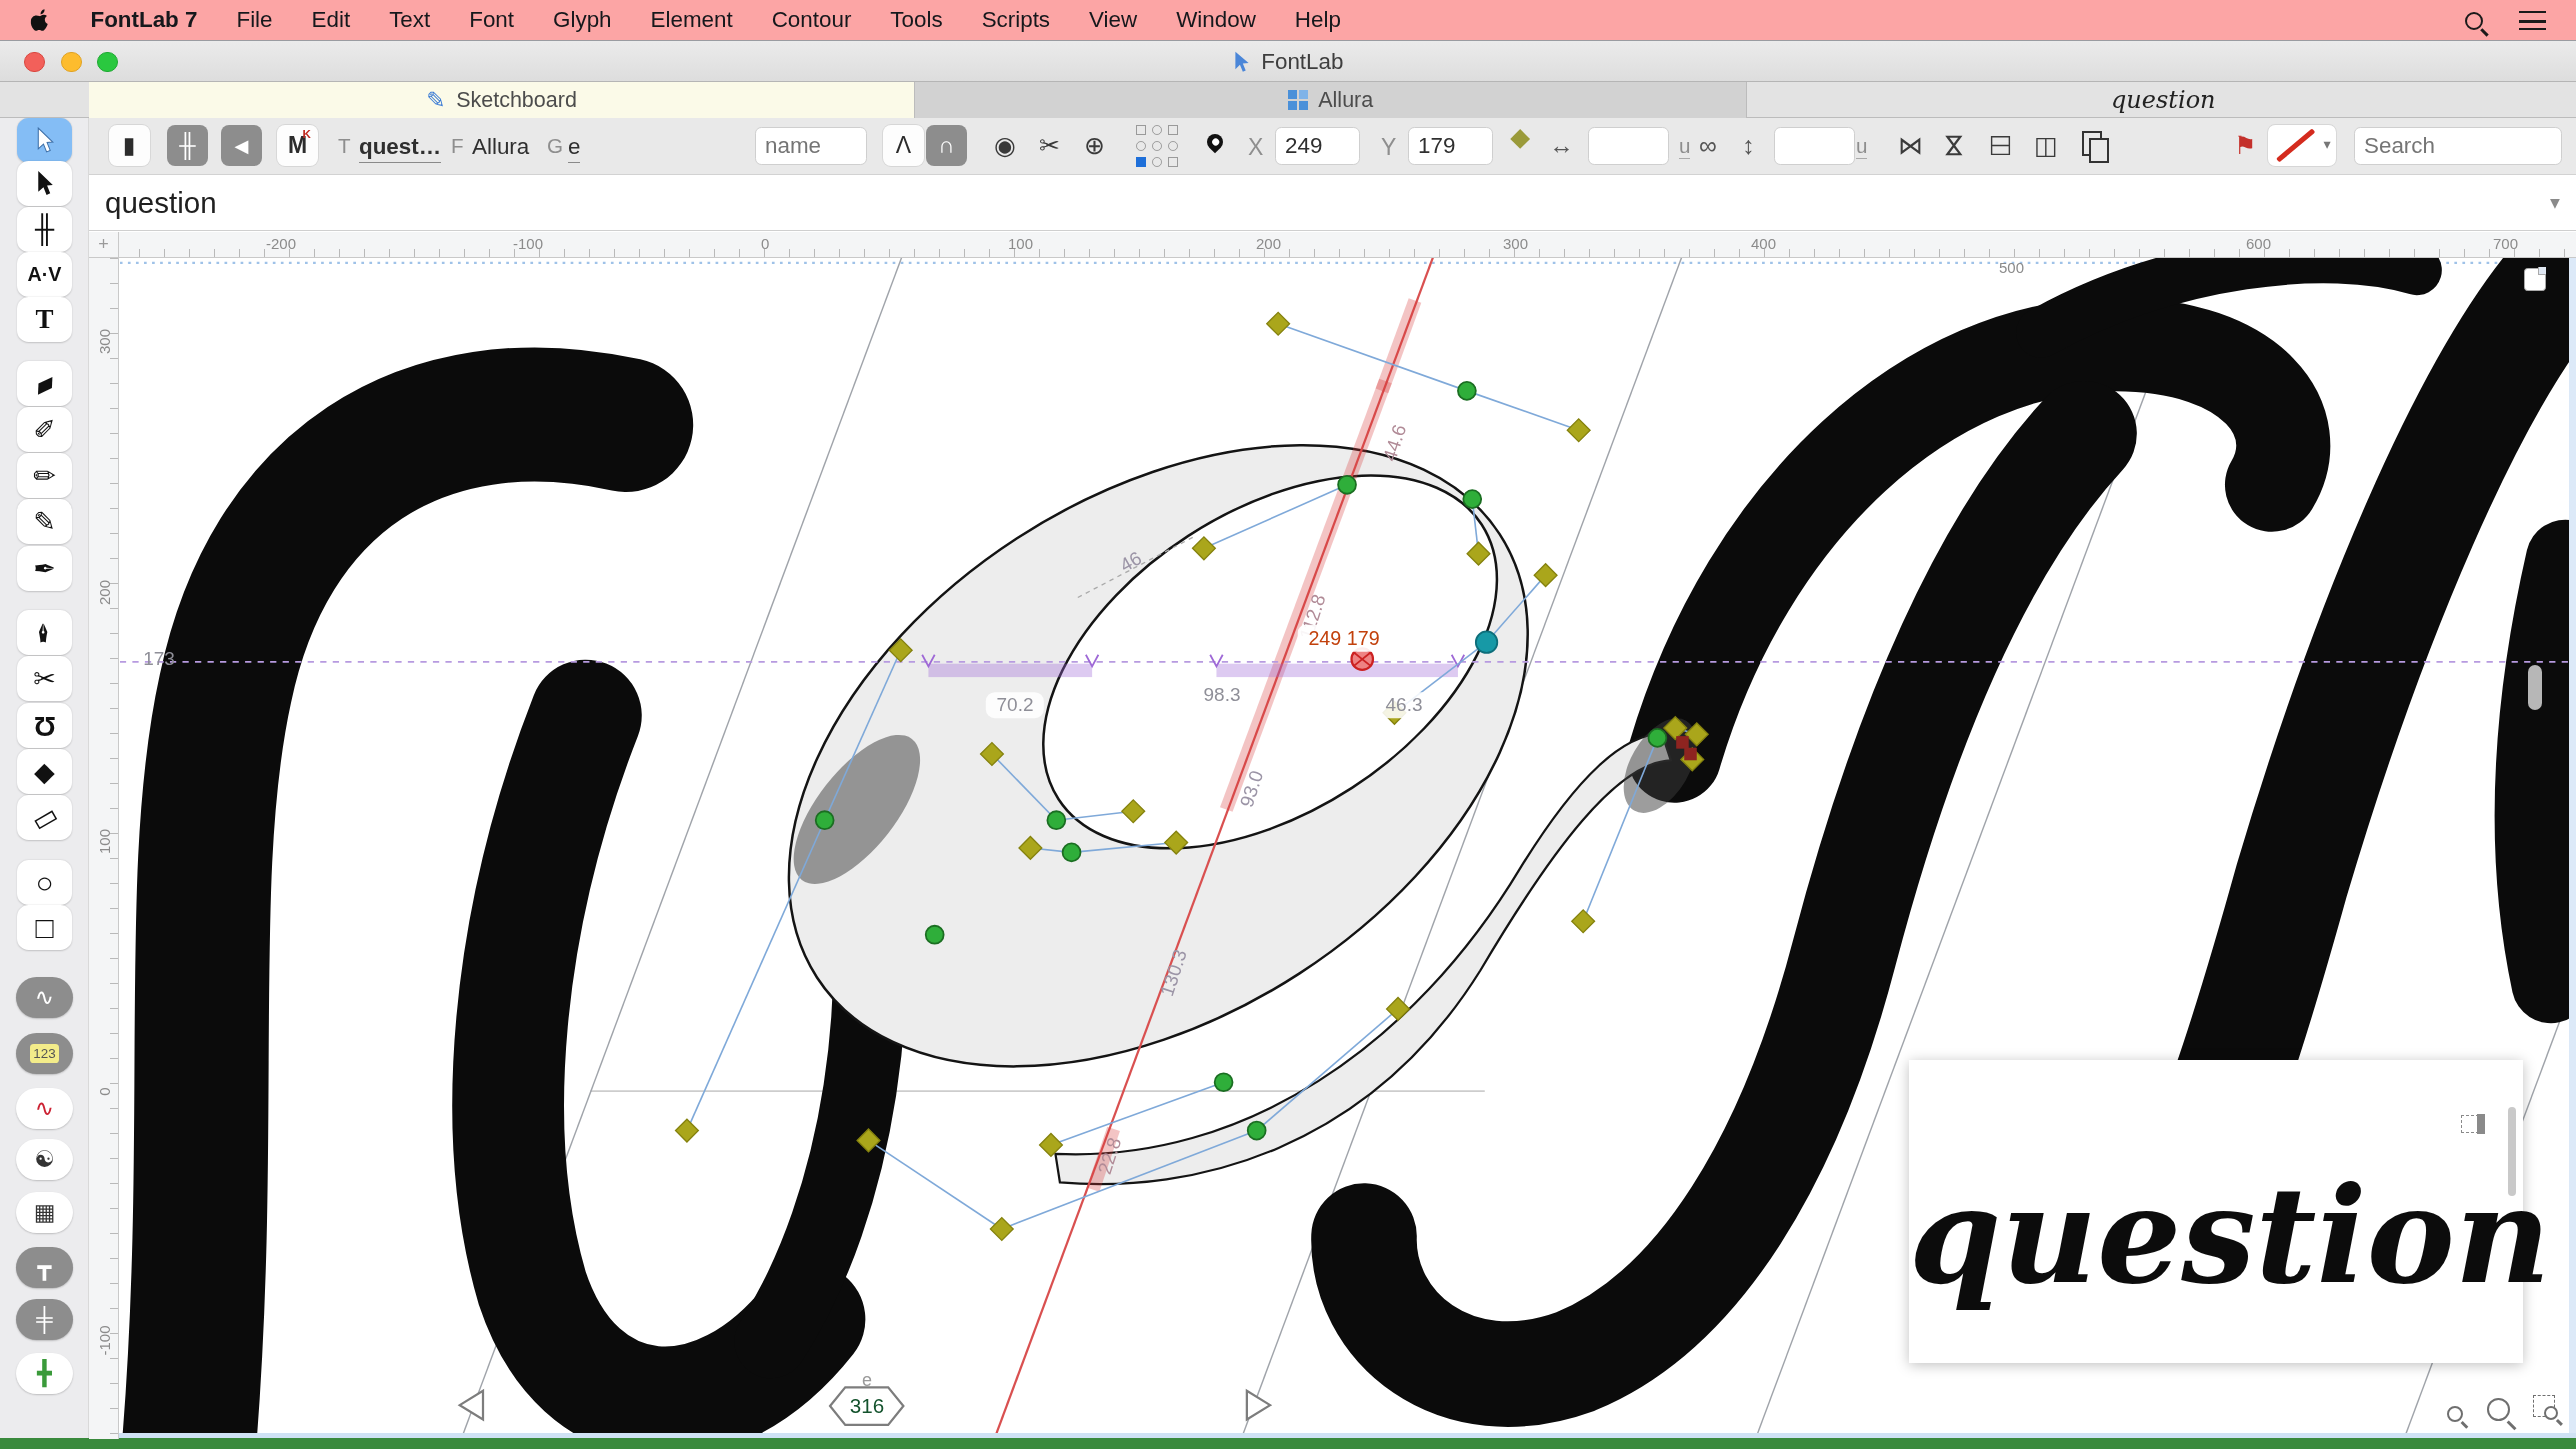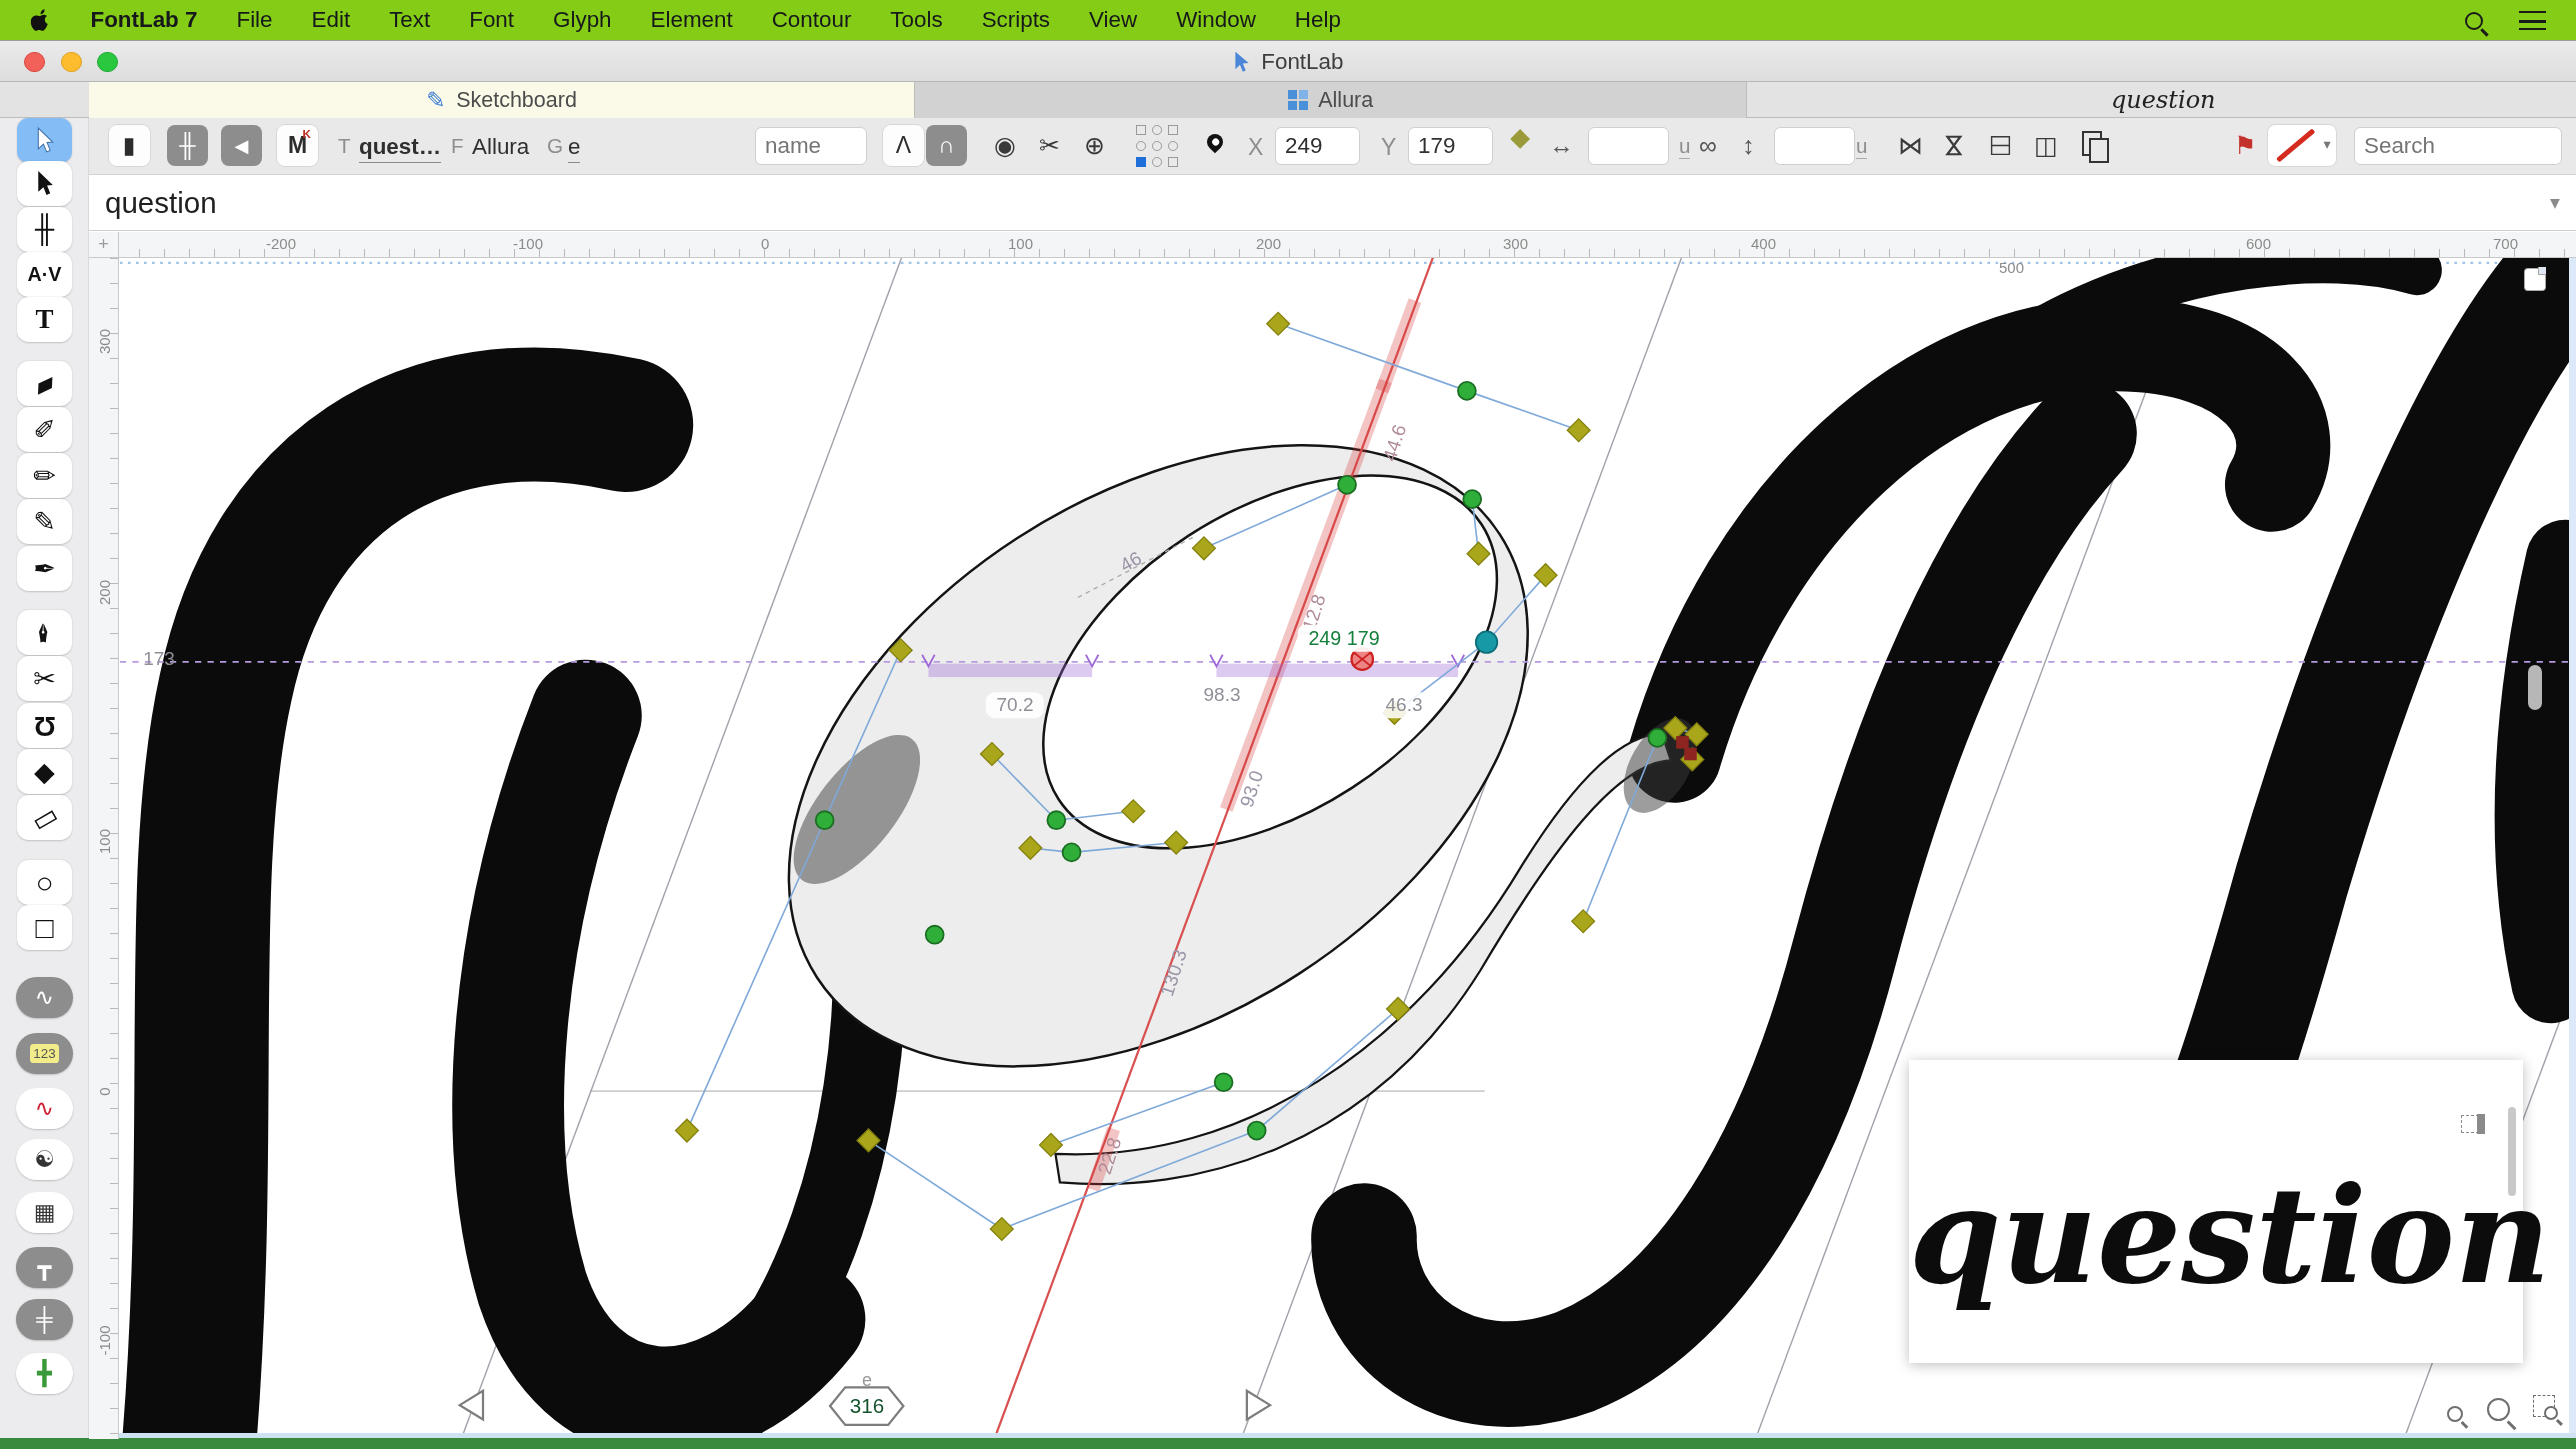--- a/index.html
+++ b/index.html
@@ -1,21 +1,21 @@
 <!DOCTYPE html>
 <html style="font-size:14.3px"><head>
 <meta charset="utf-8">
 <style>
   * { margin:0; padding:0; box-sizing:border-box; }
   html,body { width:2576px; height:1449px; overflow:hidden; }
   body { font-family:"Liberation Sans", sans-serif; background:#fff; position:relative; }
   .abs { position:absolute; }
 
   
-  #menubar { left:0; top:0; width:2576px; height:41px; background:#84cc16; display:flex; align-items:center; gap:39px; padding-left:30px; border-bottom:0.9px solid #9a9ca1; z-index:50; }
+  #menubar { left:0; top:0; width:2576px; height:41px; background:#fca5a5; display:flex; align-items:center; gap:39px; padding-left:30px; border-bottom:0.9px solid #9a9ca1; z-index:50; }
   #menubar .mi { font-size:22.4px; color:#16181c; }
   #menubar .app { font-weight:bold; }
   .apple-svg { width:21.5px; height:25px; }
   #menu-right { position:absolute; right:30px; top:0; height:41px; display:flex; align-items:center; gap:36px; }
   .mag { display:inline-block; width:18px; height:18px; border:2.7px solid #1a1a1a; border-radius:50%; position:relative; }
   .mag:after { content:""; position:absolute; width:2.7px; height:9px; background:#1a1a1a; left:16px; top:14.3px; transform:rotate(-45deg); }
   .hamb { display:inline-block; width:27px; height:19.7px; border-top:2.7px solid #1a1a1a; border-bottom:2.7px solid #1a1a1a; position:relative; }
   .hamb:after{ content:""; position:absolute; left:0; right:0; top:7.2px; height:2.7px; background:#1a1a1a; }
 
   
@@ -66,21 +66,21 @@
   .oval { position:absolute; left:16px; width:57px; height:41px; border-radius:894px; background:#fff; box-shadow:0 0.9px 1.8px rgba(0,0,0,.2); display:flex; align-items:center; justify-content:center; font-size:23px; color:#333; }
   .oval.dark { background:#8d8d8d; color:#fff; }
   .arrow-cursor { width:23px; height:27px; }
 
   
   #canvas { left:0; top:0; width:2576px; height:1449px; clip-path:inset(258px 0px 10.7px 120px); z-index:10; }
   #canvas svg { position:absolute; left:0; top:0; }
   .mlabel { position:absolute; transform:translate(-50%,-50%); font-size:19px; color:#9b94a6; white-space:nowrap; z-index:12; }
   .mlabel.rose { color:#b18b97; }
   .mpill { background:rgba(255,255,255,.88); border-radius:9px; padding:1.8px 10.7px; color:#8f8f98; }
-  .coordpill { background:rgba(255,255,255,.92); border-radius:8px; padding:1.8px 10.7px; font-size:19.7px; color:#15803d; }
+  .coordpill { background:rgba(255,255,255,.92); border-radius:8px; padding:1.8px 10.7px; font-size:19.7px; color:#c2410c; }
   .glyph-letter { position:absolute; transform:translate(-50%,-50%); font-size:18px; color:#9a9a9a; z-index:12; }
   .hex-label { position:absolute; transform:translate(-50%,-50%); font-size:20.6px; color:#14532d; z-index:13; }
 
   
   .grip { position:absolute; background:#b7b7b7; border-radius:7.2px; z-index:44; }
   .doc-icon { position:absolute; width:21.5px; height:23px; border:1.8px solid #a9a9a9; border-radius:3.6px; background:#fff; z-index:12; }
   .doc-icon:after{ content:""; position:absolute; right:-1.8px; top:-1.8px; width:7.2px; height:7.2px; background:#dfe7f2; border-left:1.8px solid #a9a9a9; border-bottom:1.8px solid #a9a9a9; }
 
   
   #preview { left:1909px; top:1060px; width:614px; height:303px; background:#fff; box-shadow:0 1.8px 12.5px rgba(0,0,0,.25); z-index:30; }

